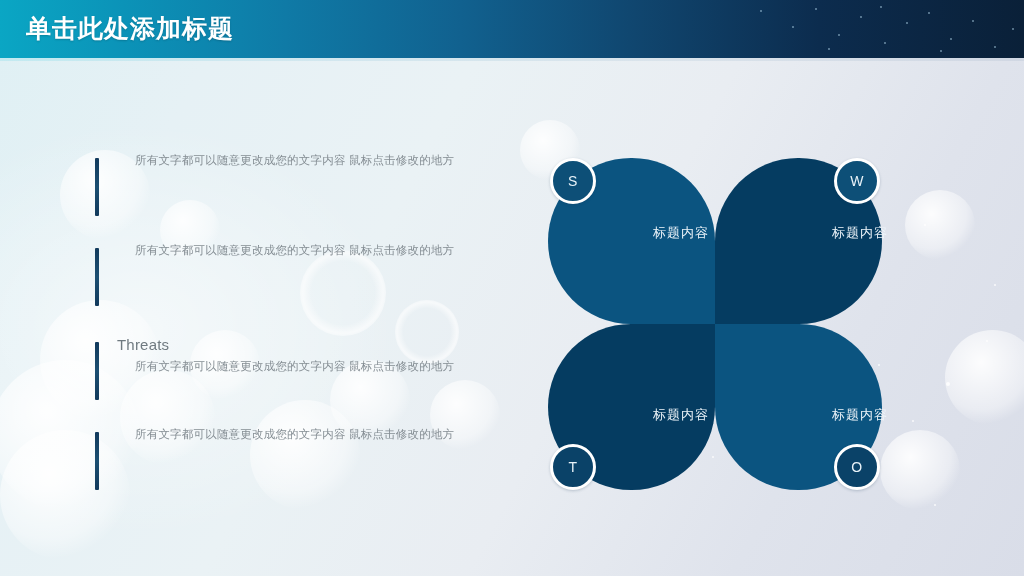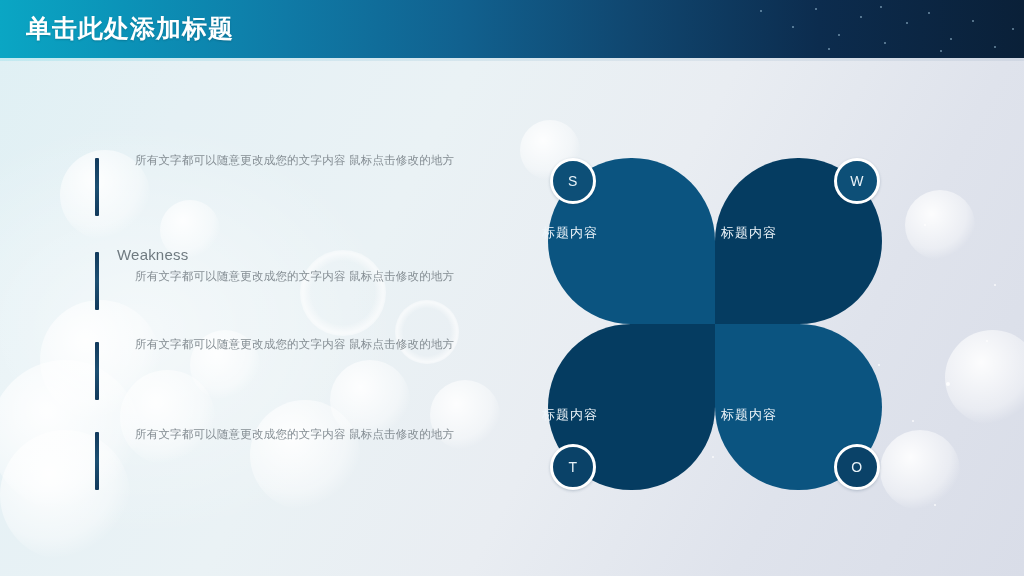--- a/index.html
+++ b/index.html
@@ -147,21 +147,21 @@
     top: 158px;
     width: 334px;
     height: 332px;
   }
   .petal {
     position: absolute;
     width: 167px;
     height: 166px;
     display: flex;
     align-items: center;
-    justify-content: flex-start;
+    justify-content: flex-end;
   }
   .petal-label {
     font-size: 13px;
     color: #eef5fa;
     letter-spacing: 1px;
     position: relative;
     z-index: 2;
   }
   .petal.tl {
     left: 0; top: 0;
@@ -282,26 +282,26 @@
 
   <div class="swot-list">
 
     <div class="swot-item">
       <div class="swot-bar"></div>
       <div class="swot-desc">所有文字都可以随意更改成您的文字内容 鼠标点击修改的地方</div>
     </div>
 
     <div class="swot-item">
       <div class="swot-bar"></div>
-      <div class="swot-title">Weakness</div>
       <div class="swot-desc">所有文字都可以随意更改成您的文字内容 鼠标点击修改的地方</div>
     </div>
 
     <div class="swot-item">
       <div class="swot-bar"></div>
+      <div class="swot-title">Threats</div>
       <div class="swot-desc">所有文字都可以随意更改成您的文字内容 鼠标点击修改的地方</div>
     </div>
 
     <div class="swot-item">
       <div class="swot-bar"></div>
       <div class="swot-desc">所有文字都可以随意更改成您的文字内容 鼠标点击修改的地方</div>
     </div>
 
   </div>
 

